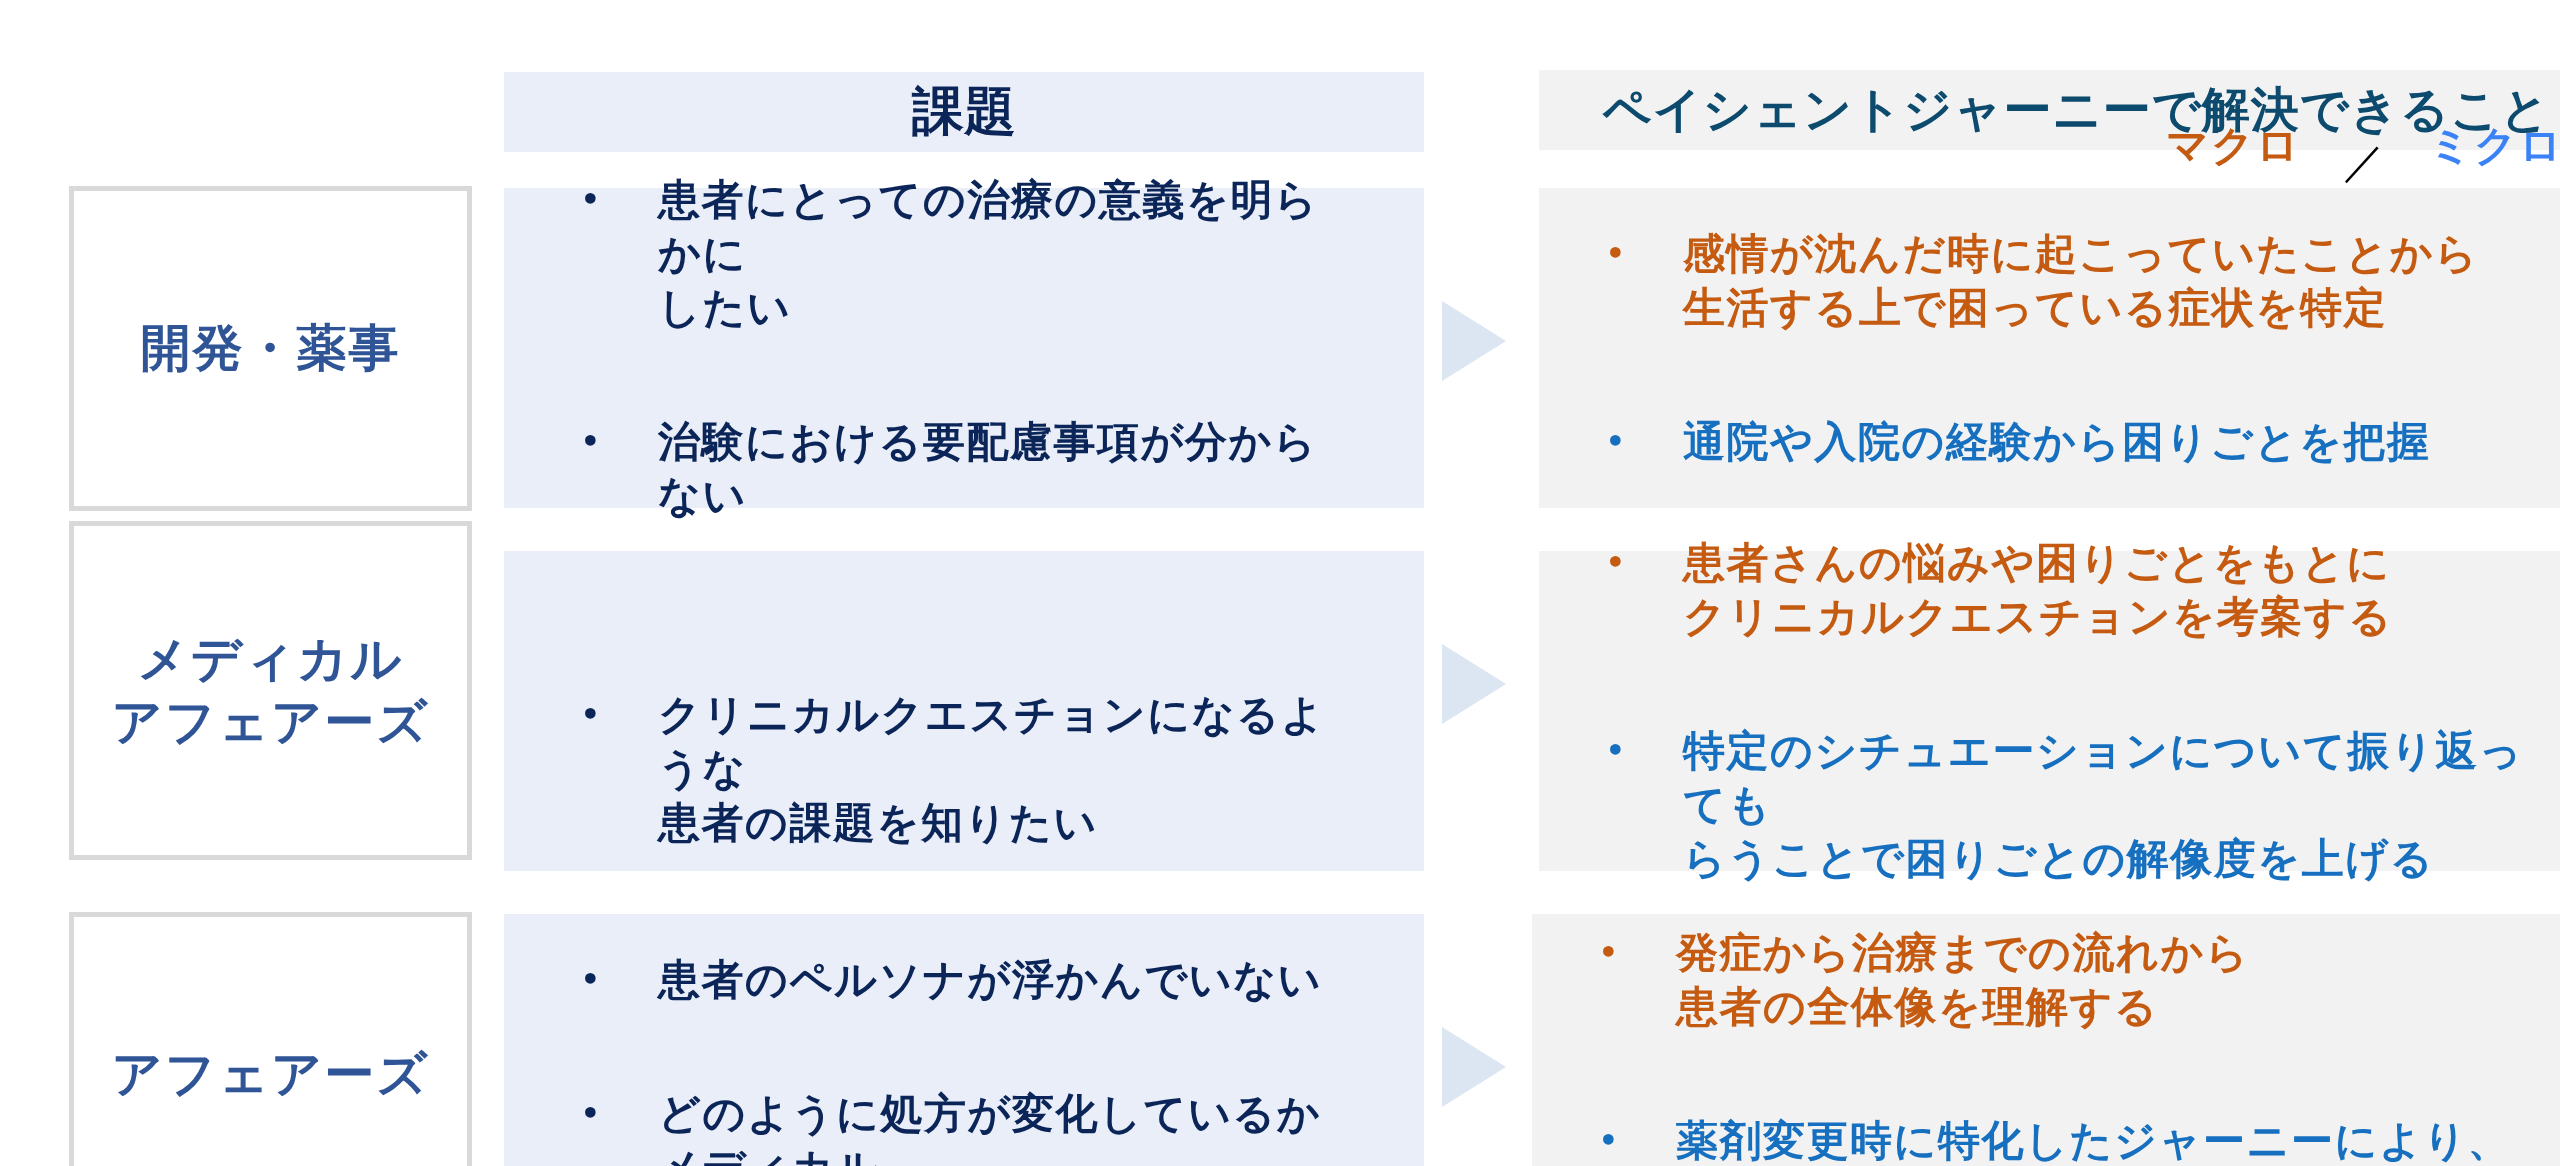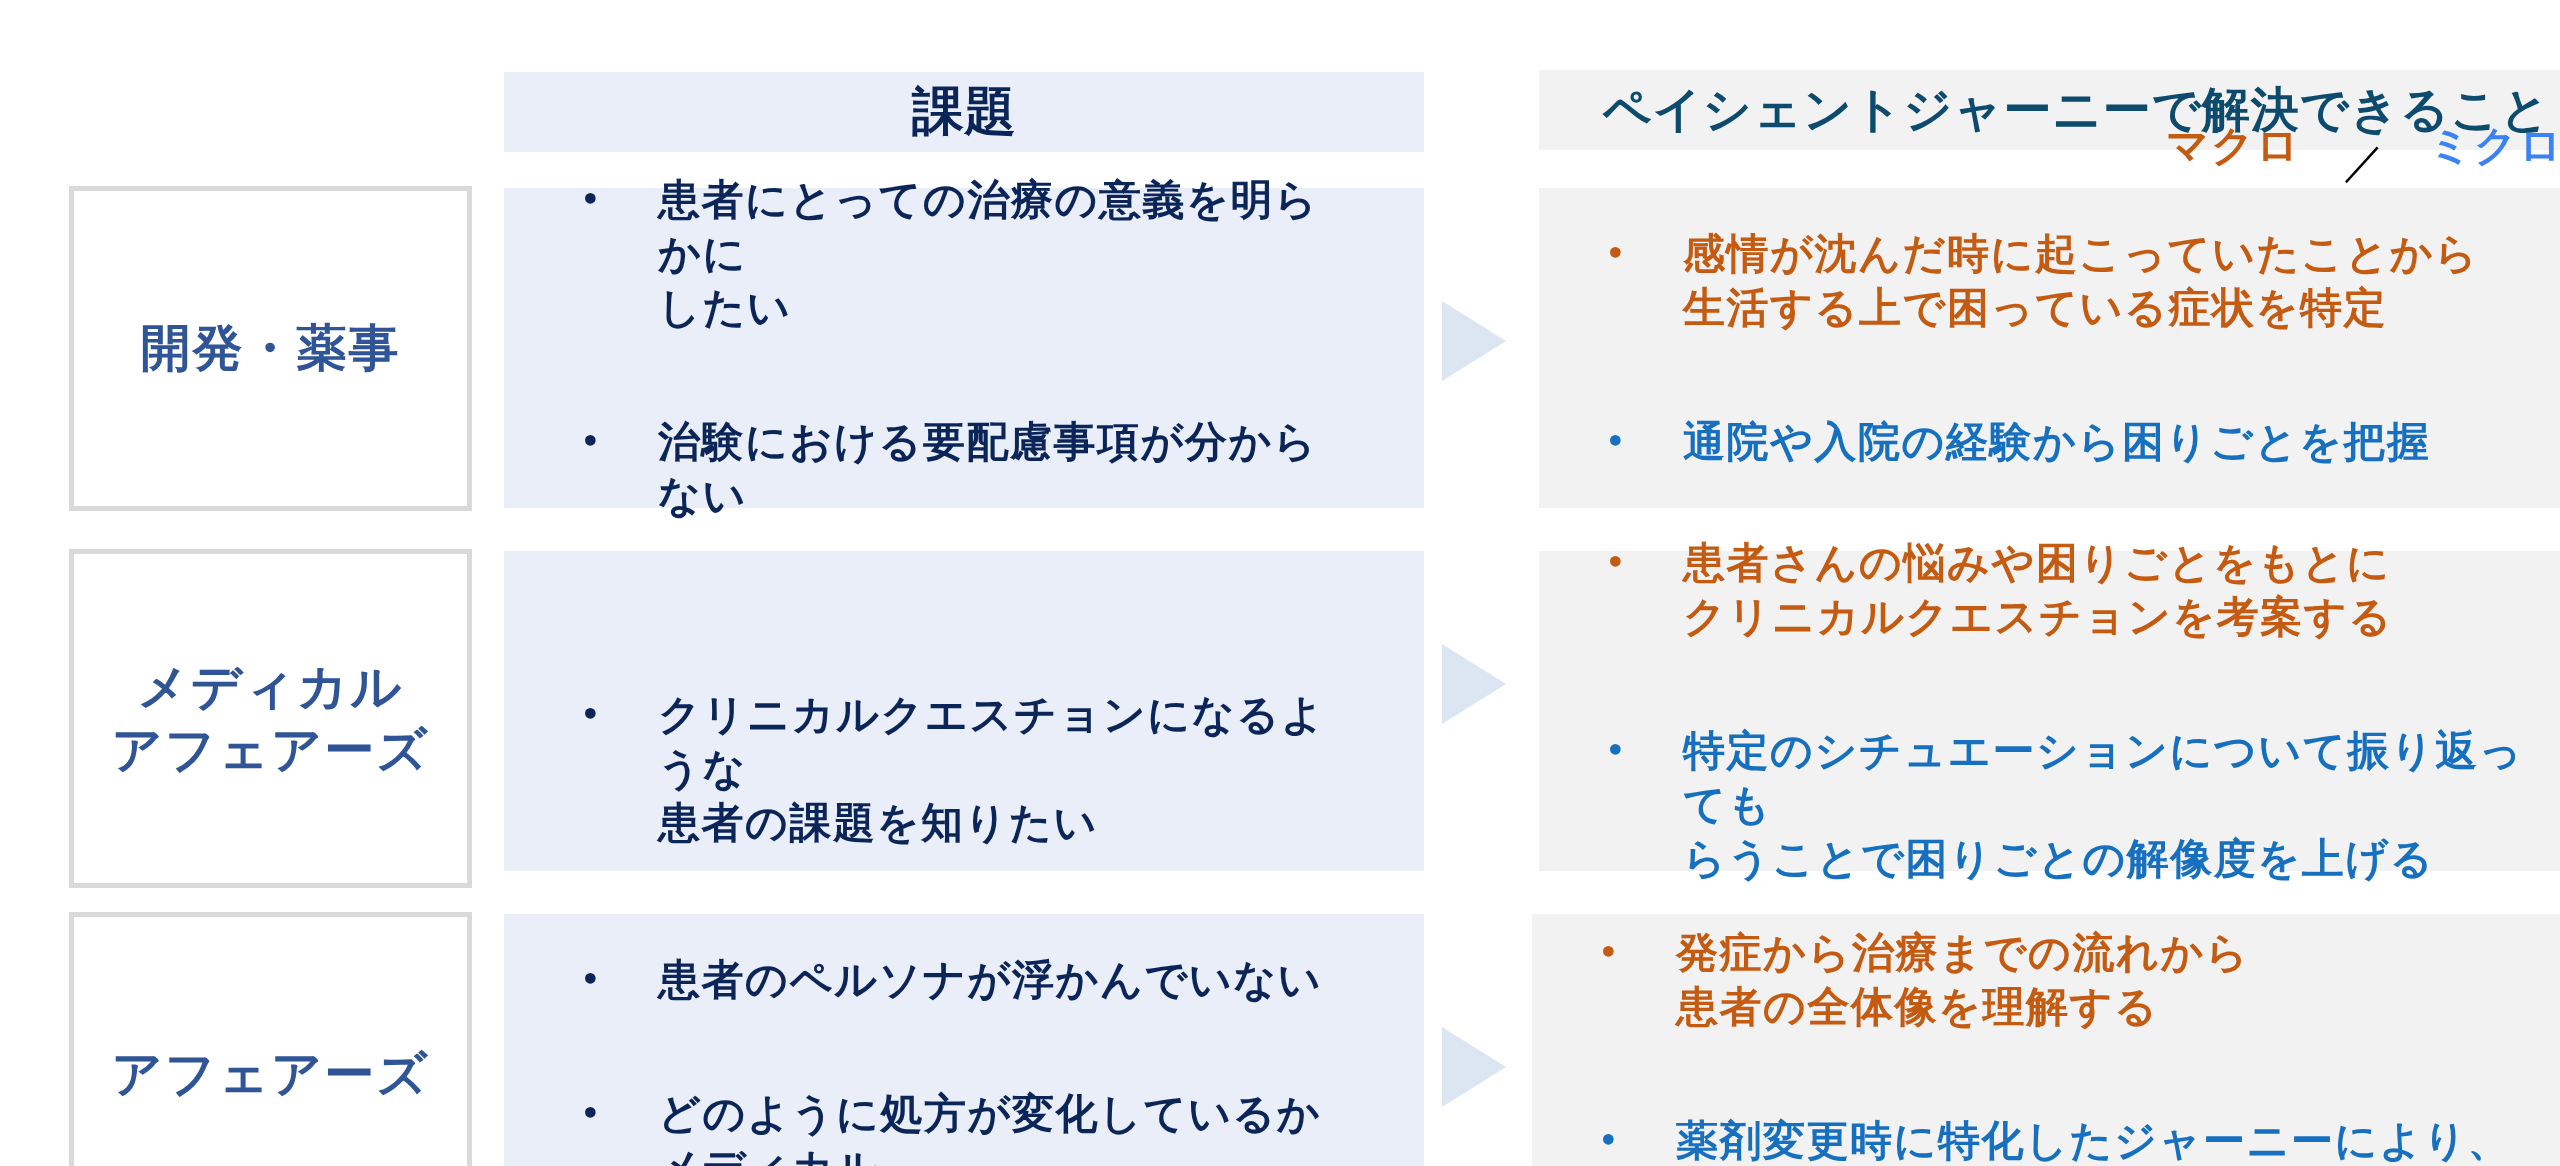--- a/index.html
+++ b/index.html
@@ -105,21 +105,21 @@
       <span class="dot">•</span>
       <span class="txt">感情が沈んだ時に起こっていたことから
 生活する上で困っている症状を特定</span>
     </div>
     <div class="bullet micro-text">
       <span class="dot">•</span>
       <span class="txt">通院や入院の経験から困りごとを把握</span>
     </div>
   </div>
 
-  <div class="label-box" style="top:485px; height:339px;">
+  <div class="label-box" style="top:457px; height:339px;">
     <span>メディカル
 アフェアーズ</span>
   </div>
   <div class="challenge-box" style="top:487px; height:320px; justify-content:flex-start; padding-top:105px;">
     <div class="bullet">
       <span class="dot">•</span>
       <span class="txt">クリニカルクエスチョンになるような
 患者の課題を知りたい</span>
     </div>
   </div>

